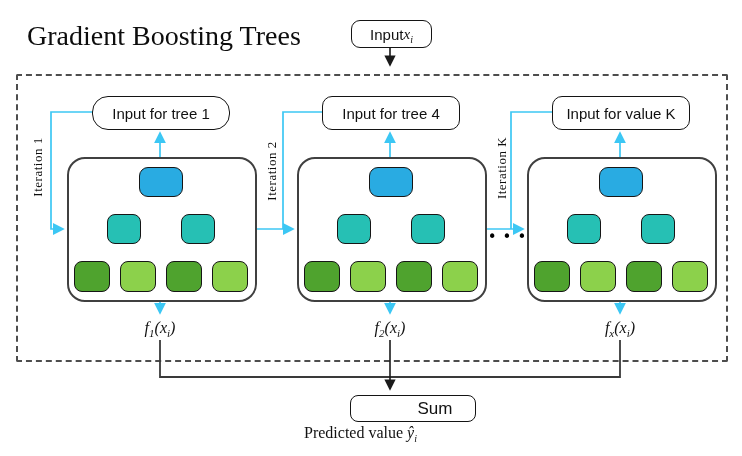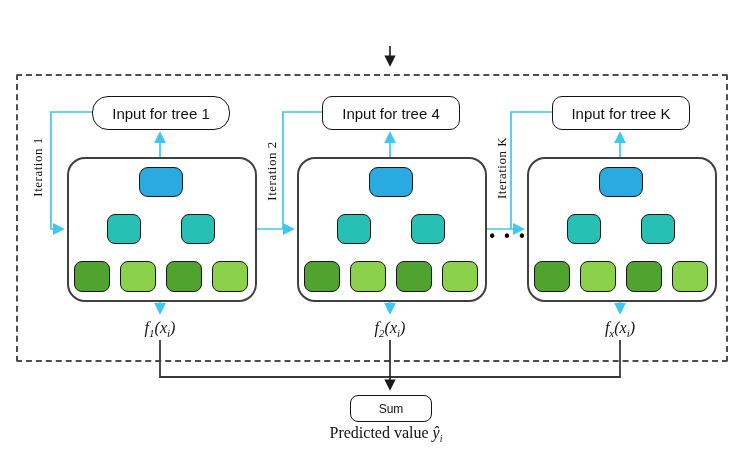--- a/index.html
+++ b/index.html
@@ -26,21 +26,21 @@
   .black-line{stroke:#1a1a1a;stroke-width:1.6;fill:none;}
   .bracket-line{stroke:#3a3a3a;stroke-width:1.8;fill:none;}
   .black-head{fill:#1a1a1a;}
   
   .io-box{
     background:#fff;border:1.6px solid #141414;border-radius:9px;
     display:flex;align-items:center;justify-content:center;
     font-size:15px;white-space:nowrap;
   }
   .input-x-box{left:351px;top:20px;width:79px;height:26px;}
-  .sum-box{left:350px;top:395px;width:80px;height:25px;border-radius:8px;font-size:12px;}
+  .sum-box{left:350px;top:395px;width:80px;height:25px;border-radius:8px;font-size:17px;padding-left:44px;}
   .tree-input-box{top:96px;width:136px;height:32px;border-radius:10px;}
   .g1 .tree-input-box{left:92px;border-radius:16px;} .g2 .tree-input-box{left:322px;} .g3 .tree-input-box{left:552px;}
   
   .tree-box{
     top:157px;width:186px;height:141px;background:#fff;
     border:2px solid #404040;border-radius:18px;
   }
   .g1 .tree-box{left:67px;} .g2 .tree-box{left:297px;} .g3 .tree-box{left:527px;}
   
   .node{border:1.5px solid #161616;border-radius:8px;}
@@ -58,21 +58,21 @@
   
   .flabel{
     width:90px;text-align:center;top:319px;
     font-family:"Liberation Serif",serif;font-style:italic;font-size:16px;white-space:nowrap;
   }
   .g1 .flabel{left:115px;} .g2 .flabel{left:345px;} .g3 .flabel{left:575px;}
   sub{font-size:11px;line-height:0;}
   .serif-var{font-family:"Liberation Serif",serif;font-style:italic;}
   .serif-var sub{font-size:10px;}
   .predicted{
-    left:286px;top:424px;width:200px;text-align:center;
+    left:304px;top:424px;width:200px;text-align:left;
     font-family:"Liberation Serif",serif;font-size:16px;white-space:nowrap;
   }
   .ellipsis-dots{
     left:479px;top:230px;width:56px;text-align:center;font-size:15px;
     letter-spacing:6px;text-indent:6px;color:#000;line-height:15px;font-family:"DejaVu Sans",sans-serif;
   }
 </style>
 </head>
 <body>
 
@@ -121,21 +121,26 @@
       <path class="cyan-line" d="M553,112 L511,112 L511,229"></path>
       <path class="cyan-line" d="M482,229 L523,229" marker-end="url(#head-cyan)"></path>
       <path class="cyan-line" d="M620,157 L620,133" marker-end="url(#head-cyan)"></path>
       <path class="cyan-line" d="M620,298 L620,313" marker-end="url(#head-cyan)"></path>
     </g>
 
     <path class="bracket-line" d="M160,340 L160,377 L620,377 L620,340"></path>
     <path class="black-line" d="M390,340 L390,389" marker-end="url(#head-black)"></path>
   </svg>
 
-
+  <div class="abs title">Gradient Boosting Trees</div>
+
+  <div class="abs io-box input-x-box">
+    <span>Input </span>
+    <span class="serif-var"><span>x</span><sub>i</sub></span>
+  </div>
 
   <div class="g1">
     <div class="abs io-box tree-input-box">
       <span>Input for tree 1</span>
     </div>
     <div class="abs iteration" style="left:-22px;top:159px;">Iteration 1</div>
     <div class="abs tree-box"></div>
     <div class="abs node root" style="left:139px;"></div>
     <div class="abs node mid" style="left:107px;"></div>
     <div class="abs node mid" style="left:181px;"></div>
@@ -163,21 +168,21 @@
     <div class="abs node leaf light" style="left:442px;"></div>
     <div class="abs flabel">
       <span>f</span><sub>2</sub><span>(</span><span>x</span><sub>i</sub><span>)</span>
     </div>
   </div>
 
   <div class="abs ellipsis-dots">•••</div>
 
   <div class="g3">
     <div class="abs io-box tree-input-box">
-      <span>Input for tree K</span>
+      <span>Input for value K</span>
     </div>
     <div class="abs iteration" style="left:442px;top:160px;">Iteration K</div>
     <div class="abs tree-box"></div>
     <div class="abs node root" style="left:599px;"></div>
     <div class="abs node mid" style="left:567px;"></div>
     <div class="abs node mid" style="left:641px;"></div>
     <div class="abs node leaf dark" style="left:534px;"></div>
     <div class="abs node leaf light" style="left:580px;"></div>
     <div class="abs node leaf dark" style="left:626px;"></div>
     <div class="abs node leaf light" style="left:672px;"></div>

